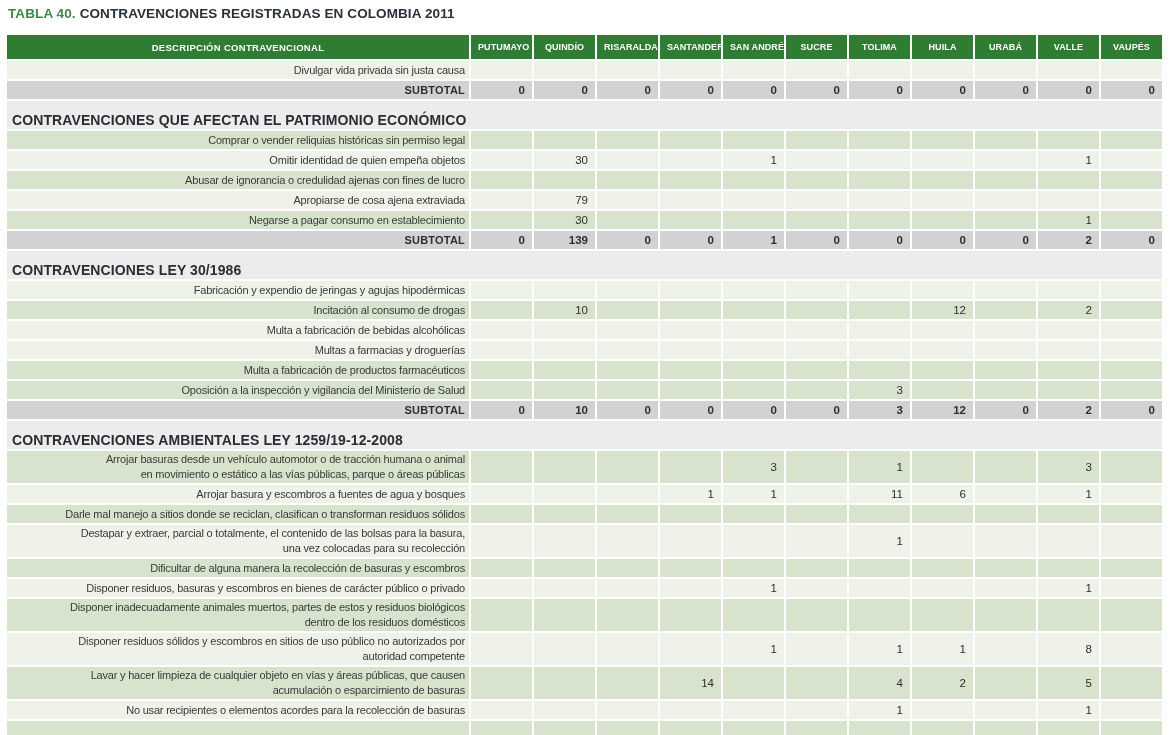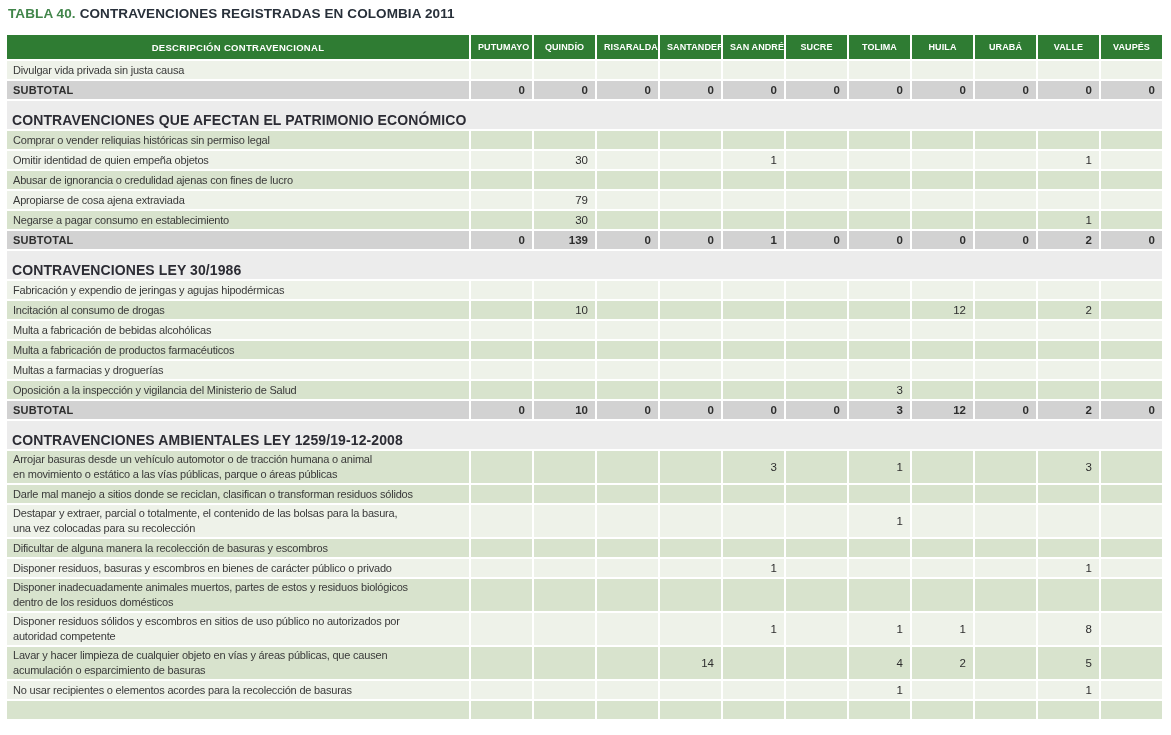--- a/index.html
+++ b/index.html
@@ -38,21 +38,21 @@
     color: #ffffff;
     font-size: 9px; font-weight: bold;
     height: 26px; text-align: center;
     padding: 0 7px; letter-spacing: 0.1px;
     white-space: nowrap;
   }
   thead th.h-desc { font-size: 9.5px; letter-spacing: 0.3px; }
 
   .data-row td { height: 20px; }
   .cell-desc {
-    text-align: left; padding: 1px 16px 1px 6px;
+    text-align: right; padding: 1px 4px 1px 6px;
     color: #3a3a3a; font-size: 11px; letter-spacing: -0.2px;
   }
   .cell-desc .line { white-space: nowrap; overflow: hidden; line-height: 15px; }
   .cell-val {
     text-align: right; padding: 1px 7px 1px 0;
     font-size: 11.5px; color: #2e2e2e;
   }
   .shade-light td { background: var(--row_light, #eef2e9); }
   .shade-med   td { background: var(--row_medium, #d8e3cd); }
 
@@ -281,39 +281,39 @@
           <td class="cell-val"></td>
           <td class="cell-val"></td>
           <td class="cell-val"></td>
           <td class="cell-val"></td>
           <td class="cell-val"></td>
           <td class="cell-val"></td>
           <td class="cell-val"></td>
           <td class="cell-val"></td>
           <td class="cell-val"></td>
         </tr>
+        <tr class="data-row shade-light">
+          <td class="cell-desc">
+            <div class="line">Multas a farmacias y droguerías</div>
+          </td>
+          <td class="cell-val"></td>
+          <td class="cell-val"></td>
+          <td class="cell-val"></td>
+          <td class="cell-val"></td>
+          <td class="cell-val"></td>
+          <td class="cell-val"></td>
+          <td class="cell-val"></td>
+          <td class="cell-val"></td>
+          <td class="cell-val"></td>
+          <td class="cell-val"></td>
+          <td class="cell-val"></td>
+        </tr>
         <tr class="data-row shade-med">
           <td class="cell-desc">
             <div class="line">Multa a fabricación de productos farmacéuticos</div>
-          </td>
-          <td class="cell-val"></td>
-          <td class="cell-val"></td>
-          <td class="cell-val"></td>
-          <td class="cell-val"></td>
-          <td class="cell-val"></td>
-          <td class="cell-val"></td>
-          <td class="cell-val"></td>
-          <td class="cell-val"></td>
-          <td class="cell-val"></td>
-          <td class="cell-val"></td>
-          <td class="cell-val"></td>
-        </tr>
-        <tr class="data-row shade-light">
-          <td class="cell-desc">
-            <div class="line">Multas a farmacias y droguerías</div>
           </td>
           <td class="cell-val"></td>
           <td class="cell-val"></td>
           <td class="cell-val"></td>
           <td class="cell-val"></td>
           <td class="cell-val"></td>
           <td class="cell-val"></td>
           <td class="cell-val"></td>
           <td class="cell-val"></td>
           <td class="cell-val"></td>
@@ -363,20 +363,36 @@
           <td class="cell-val"></td>
           <td class="cell-val"></td>
           <td class="cell-val"></td>
           <td class="cell-val"></td>
           <td class="cell-val">3</td>
           <td class="cell-val"></td>
           <td class="cell-val">1</td>
           <td class="cell-val"></td>
           <td class="cell-val"></td>
           <td class="cell-val">3</td>
+          <td class="cell-val"></td>
+        </tr>
+        <tr class="data-row shade-light">
+          <td class="cell-desc">
+            <div class="line">Arrojar basura y escombros a fuentes de agua y bosques</div>
+          </td>
+          <td class="cell-val"></td>
+          <td class="cell-val"></td>
+          <td class="cell-val"></td>
+          <td class="cell-val">1</td>
+          <td class="cell-val">1</td>
+          <td class="cell-val"></td>
+          <td class="cell-val">11</td>
+          <td class="cell-val">6</td>
+          <td class="cell-val"></td>
+          <td class="cell-val">1</td>
           <td class="cell-val"></td>
         </tr>
         <tr class="data-row shade-med">
           <td class="cell-desc">
             <div class="line">Darle mal manejo a sitios donde se reciclan, clasifican o transforman residuos sólidos</div>
           </td>
           <td class="cell-val"></td>
           <td class="cell-val"></td>
           <td class="cell-val"></td>
           <td class="cell-val"></td>

